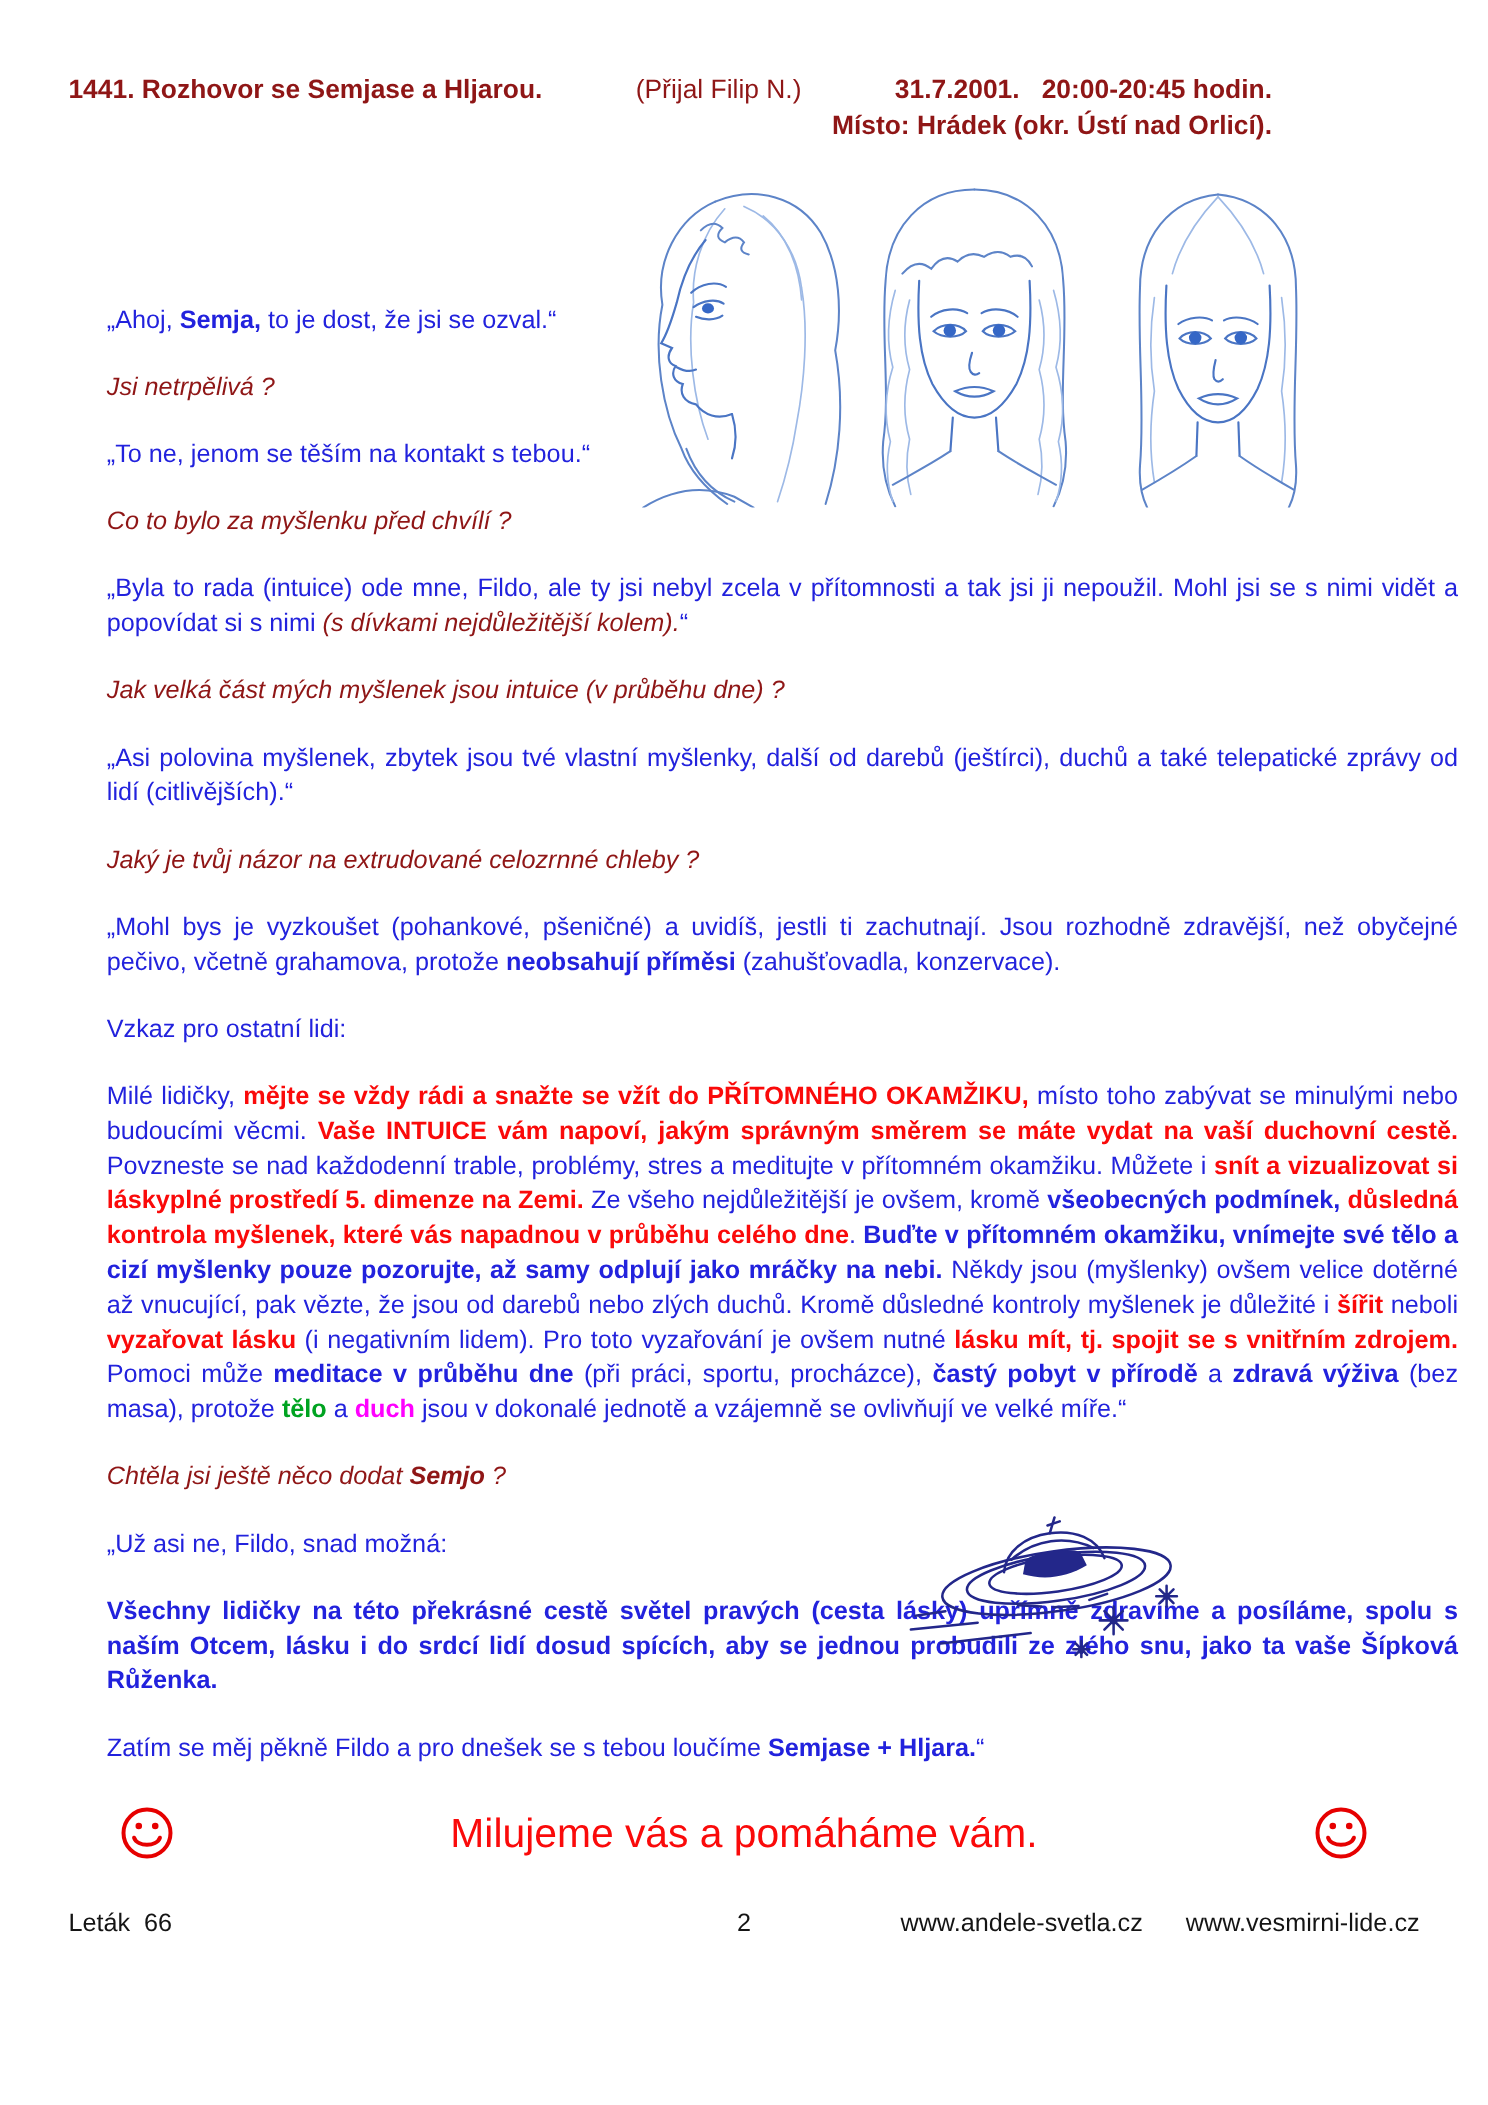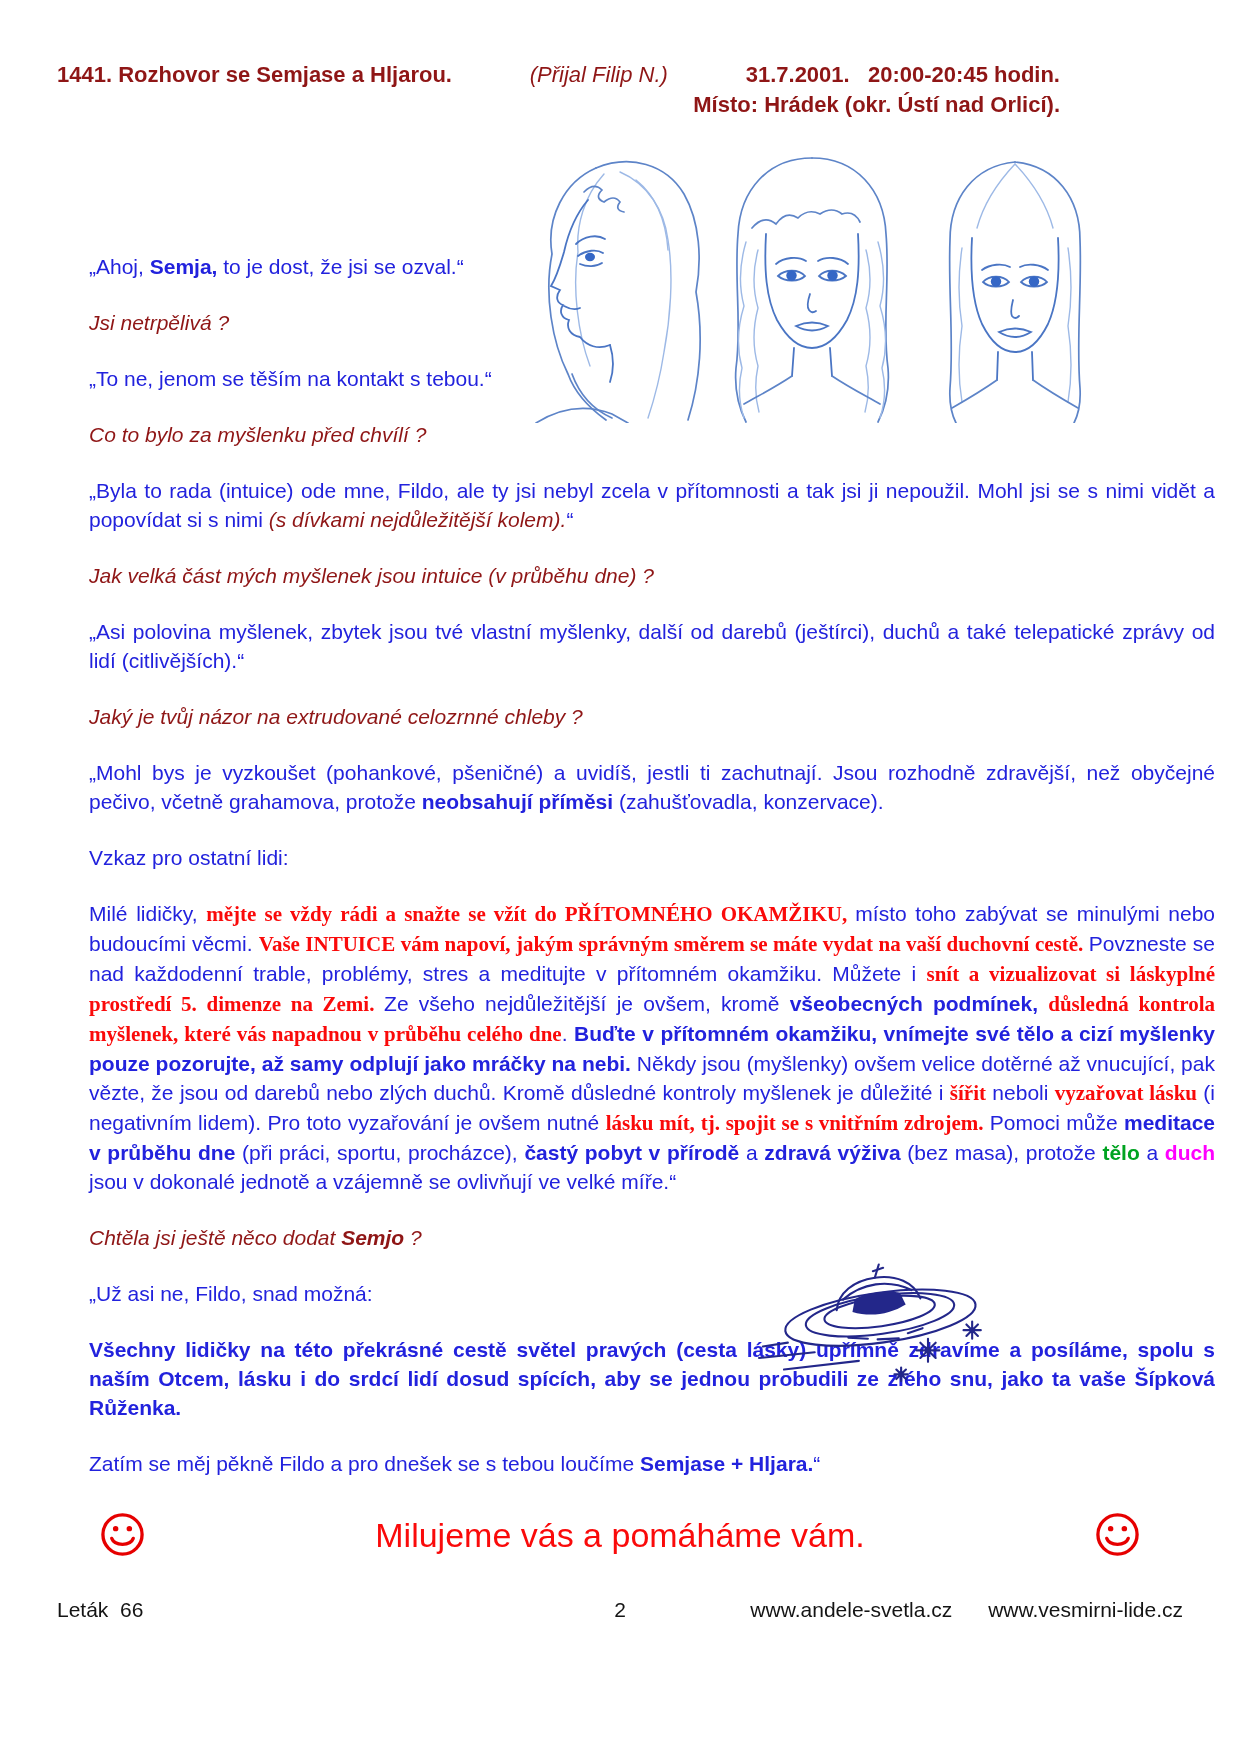--- a/index.html
+++ b/index.html
@@ -8,38 +8,38 @@
     background:#ffffff;
     font-family:"Liberation Sans","DejaVu Sans",sans-serif;
     -webkit-font-smoothing:antialiased;
   }
   .page{position:relative;width:1240px;height:1754px;padding:60px 57px 12px;box-sizing:border-box;}
 
   
   .hdr{width:1003px;font-size:22px;line-height:30px;color:var(--darkred);}
   .hdr-row1{display:flex;justify-content:space-between;align-items:baseline;}
   .hdr-title{font-weight:700;}
-  .hdr-received{font-weight:400;font-style:italic;}
+  .hdr-received{font-weight:400;}
   .hdr-datetime{font-weight:700;}
   .hdr-row2{text-align:right;font-weight:700;}
 
   
   .faces{position:absolute;left:500px;top:138px;width:612px;height:285px;}
   .ufo{position:absolute;left:742px;top:1262px;width:276px;height:120px;}
   .faces svg,.ufo svg{display:block;width:100%;height:100%;}
 
   
   .content{margin-top:132px;width:1126px;font-size:21px;line-height:29px;margin-left:32px;}
   .content p{margin:0 0 27px 0;}
   .content p.just{text-align:justify;}
   .s-blue{color:var(--blue);}
   .s-blue-b{color:var(--blue);font-weight:700;}
   .s-q{color:var(--darkred);font-style:italic;}
   .s-q-b{color:var(--darkred);font-style:italic;font-weight:700;text-align:right;}
-  .s-red-b{color:var(--red);font-weight:700;font-family:Liberation Serif, serif;}
+  .s-red-b{color:var(--red);font-weight:700;}
   .s-green-b{color:var(--green);font-weight:700;}
   .s-magenta-b{color:var(--magenta);font-weight:700;}
 
   
   .slogan-row{margin-top:33px;display:flex;align-items:center;justify-content:center;padding:0 42px;}
   .smiley{width:47px;height:47px;flex:0 0 auto;}
   .slogan{color:var(--red);font-size:34px;line-height:40px;font-weight:400;text-align:center;flex:1 1 auto;}
 
   
   .footer{margin-top:40px;display:flex;align-items:baseline;font-size:21px;color:#141414;}

